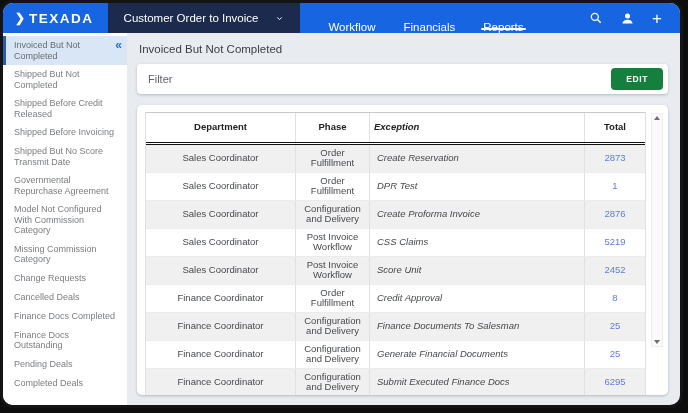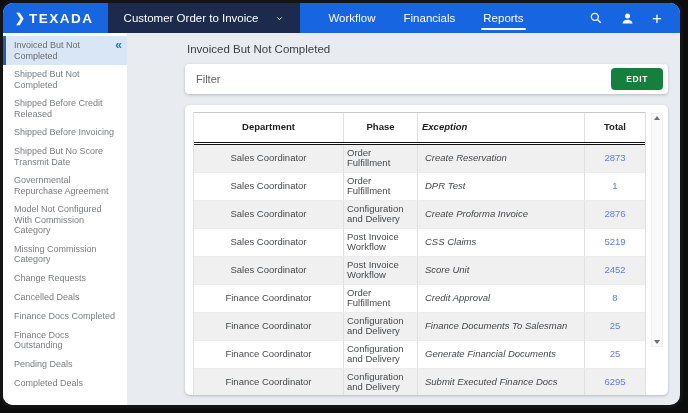--- a/index.html
+++ b/index.html
@@ -24,32 +24,32 @@
   }
   .logo { display: flex; align-items: center; gap: 4px; padding: 0 14px 0 12px; cursor: pointer; }
   .logo-chevron { font-size: 12px; font-weight: bold; }
   .logo-text { font-size: 13.5px; font-weight: bold; letter-spacing: 1.5px; }
   .app-menu {
     background: #1c2b4d; display: flex; align-items: center; gap: 17px;
     padding: 0 16px; font-size: 11.5px; cursor: pointer;
   }
   .nav-tabs { display: flex; margin-left: 14px; }
   .nav-tab {
-    display: flex; align-items: center; padding: 0 14px;
+    display: flex; align-items: flex-end; padding: 0 14px;
     font-size: 11.5px; position: relative; cursor: pointer;
   }
   .nav-tab.active::after {
     content: ""; position: absolute; left: 12px; right: 12px; bottom: 3px;
     height: 2px; background: #fff; border-radius: 1px;
   }
   .header-icons { margin-left: auto; display: flex; align-items: center; gap: 17px; padding-right: 18px; }
   .hicon { display: flex; align-items: center; cursor: pointer; }
   .plus-glyph { font-size: 17px; font-weight: normal; line-height: 1; }
   
-  .content { flex: 1; display: flex; min-height: 0; gap: 48px; }
+  .content { flex: 1; display: flex; min-height: 0; }
   
   .sidebar { width: 124px; background: #fff; padding-top: 3px; overflow: hidden; flex: 0 0 124px; }
   .side-item {
     padding: 4px 8px 4px 11px; font-size: 9px; line-height: 10.5px;
     color: #7a7d80; cursor: pointer; position: relative; min-height: 19px;
     display: flex; align-items: center;
   }
   .side-item.selected { background: #d8e6f5; border-left: 3px solid #2b5ca8; padding-left: 8px; color: #6a6d70; }
   .collapse-btn {
     position: absolute; right: 5px; top: 2px; color: #1a73e8;
@@ -77,21 +77,21 @@
   .table-scroll-pad { padding: 7px 22px 0 8px; }
   .grid { border-left: 1px solid #e0e0e0; border-right: 1px solid #e0e0e0; }
   .grid-header {
     display: flex; border-top: 1px solid #c9c9c9; border-bottom: 3px double #111;
     font-size: 9.5px; font-weight: bold; color: #202124;
   }
   .grid-header .cell { padding: 9px 4px; }
   .grid-body .grid-row { display: flex; align-items: stretch; font-size: 9.5px; color: #46494d; }
   .grid-body .grid-row:nth-child(odd) { background: #f0f0f0; }
   .grid-body .grid-row:nth-child(even) { background: #fff; border-top: 1px solid #ececec; border-bottom: 1px solid #ececec; }
-  .cell { display: flex; align-items: center; justify-content: center; text-align: left; padding: 3px 3px; line-height: 10.5px; }
+  .cell { display: flex; align-items: center; justify-content: center; text-align: center; padding: 3px 3px; line-height: 10.5px; }
   .col-dept { width: 150px; border-right: 1px solid #e0e0e0; }
   .col-phase { width: 74px; border-right: 1px solid #e0e0e0; }
   .col-exc { flex: 1; justify-content: flex-start; text-align: right; padding-left: 7px; border-right: 1px solid #e0e0e0; font-style: italic; }
   .col-total { width: 60px; }
   .total-link { color: #5f7be0; text-decoration: none; cursor: pointer; }
   .table-spacer { flex: 1; }
   
   .vscroll {
     position: absolute; top: 8px; right: 5px; bottom: 48px; width: 12px;
     background: #fafafa; border: 1px solid #eee;

